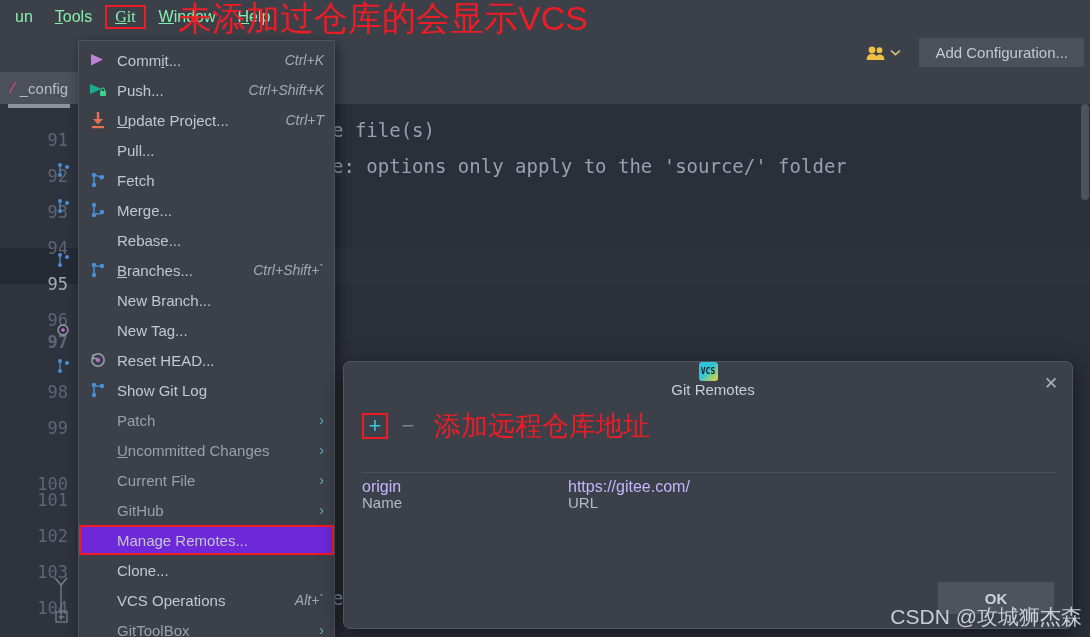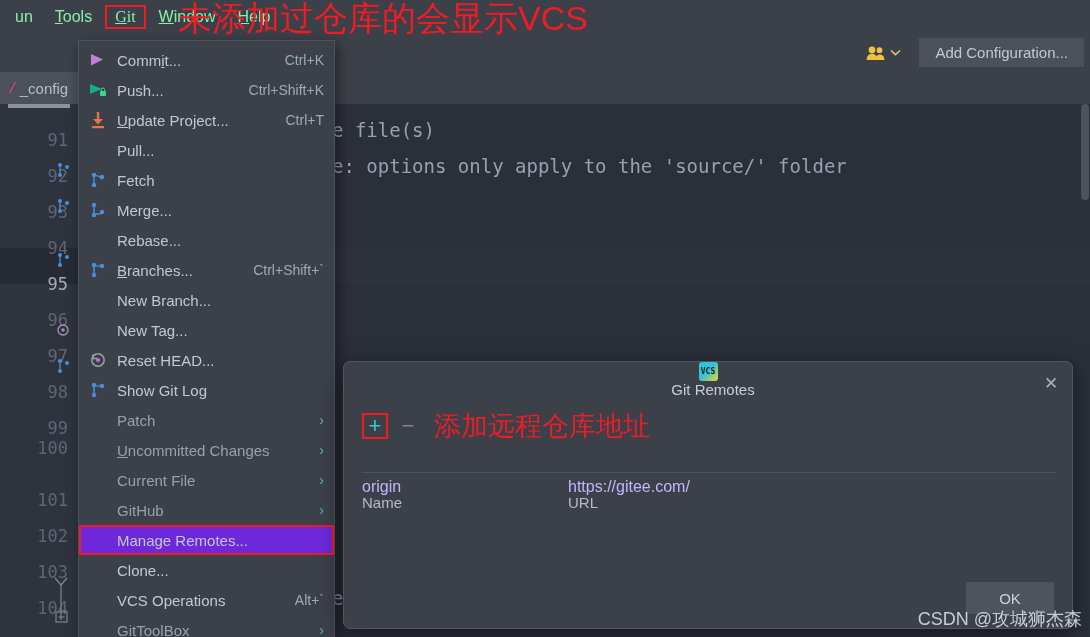--- a/index.html
+++ b/index.html
@@ -113,21 +113,21 @@
   }
   .mi {
     position: relative; height: 30px; display: flex; align-items: center;
     font-size: 15px; color: #c3c7cf; padding-left: 38px; padding-right: 10px;
   }
   .mi.dim { color: #9aa0aa; }
   .mi.sel { background: #6d28d9; }
   .mi.sel.boxed { outline: 2px solid #ee1c25; outline-offset: -2px; }
   .mi-label .mnem { text-decoration: underline; }
   .mi-shortcut {
-    position: absolute; right: 10px; font-size: 14px; color: #a3a8b2;
+    position: absolute; right: 10px; font-size: 14px; color: #a3a8b2; font-style: italic;
   }
   .mi-arrow {
     position: absolute; right: 10px; font-size: 14px; color: #5fb3c9;
   }
   .mi-icon {
     position: absolute; left: 10px; top: 50%; transform: translateY(-50%);
     width: 18px; height: 18px;
   }
 
   
@@ -200,34 +200,34 @@
   .mosaic2 {
     position: absolute; left: 820px; top: 464px; width: 120px; height: 12px;
     background:
       repeating-linear-gradient(90deg,
         #6b727c 0 14px, #8a9099 14px 25px, #5e656f 25px 40px,
         #939aa3 40px 52px, #6f767f 52px 68px, #858b95 68px 82px,
         #616870 82px 98px, #8f959e 98px 120px);
     opacity: 0.9;
   }
   .ok-btn {
-    position: absolute; right: 18px; bottom: 14px; width: 88px; height: 32px;
+    position: absolute; right: 18px; bottom: 14px; width: 116px; height: 32px;
     background: #4e535d; color: #cdd1d8; font-size: 15px;
-    display: flex; align-items: center; justify-content: center;
+    display: flex; align-items: center; justify-content: center; font-weight: bold;
   }
 
   
   .top-annot {
     position: absolute; left: 178px; top: -4px;
     font-size: 34px; color: #ee1c25; white-space: nowrap;
     z-index: 80; pointer-events: none;
   }
   .watermark {
     position: absolute; right: 8px; bottom: 6px;
-    font-size: 18px; color: #c9cdd4; white-space: nowrap;
+    font-size: 21px; color: #c9cdd4; white-space: nowrap;
     z-index: 90; pointer-events: none;
   }
   .editor-scrollbar {
     position: absolute; right: 0; top: 0; width: 11px; height: 533px;
     background: transparent;
   }
   .editor-scrollbar .thumb {
     position: absolute; left: 2px; top: 0px; width: 8px; height: 96px;
     background: #4d525c; border-radius: 4px;
   }
@@ -280,24 +280,24 @@
     <div class="gutter">
       <div class="gutter-scroll-top"></div>
       <div class="curline-band" style="top:144px;"></div>
       <div id="linenos">
           <div class="lineno" style="top: 18px;">91</div>
           <div class="lineno" style="top: 54px;">92</div>
           <div class="lineno" style="top: 90px;">93</div>
           <div class="lineno" style="top: 126px;">94</div>
           <div class="lineno current" style="top: 162px;">95</div>
           <div class="lineno" style="top: 198px;">96</div>
-          <div class="lineno" style="top: 234px;">97</div>
+          <div class="lineno" style="top: 220px; font-weight: bold;">97</div>
           <div class="lineno" style="top: 270px;">98</div>
           <div class="lineno" style="top: 306px;">99</div>
-          <div class="lineno" style="top: 326px; padding-left: 26px;">100</div>
+          <div class="lineno" style="top: 362px; padding-left: 26px;">100</div>
           <div class="lineno" style="top: 378px;">101</div>
           <div class="lineno" style="top: 414px;">102</div>
           <div class="lineno" style="top: 450px;">103</div>
           <div class="lineno" style="top: 486px;">104</div>
           <div class="lineno" style="top: 522px;">105</div>
         </div>
 
       <svg class="vcs-mark" style="top:58px;" viewBox="0 0 14 16">
         <circle cx="4" cy="3" r="2" fill="#4a90d9"></circle>
           <circle cx="4" cy="13" r="2" fill="#4a90d9"></circle>

